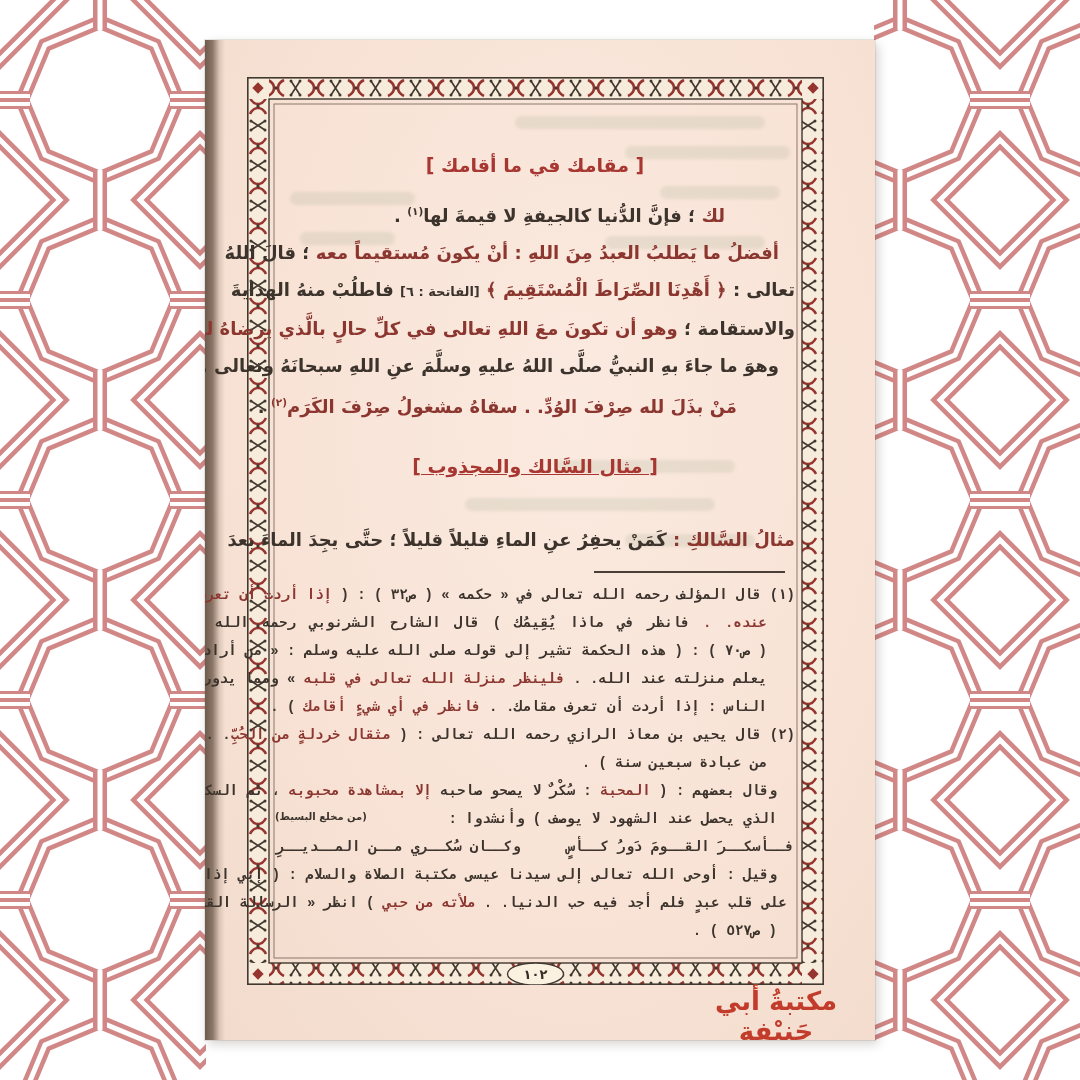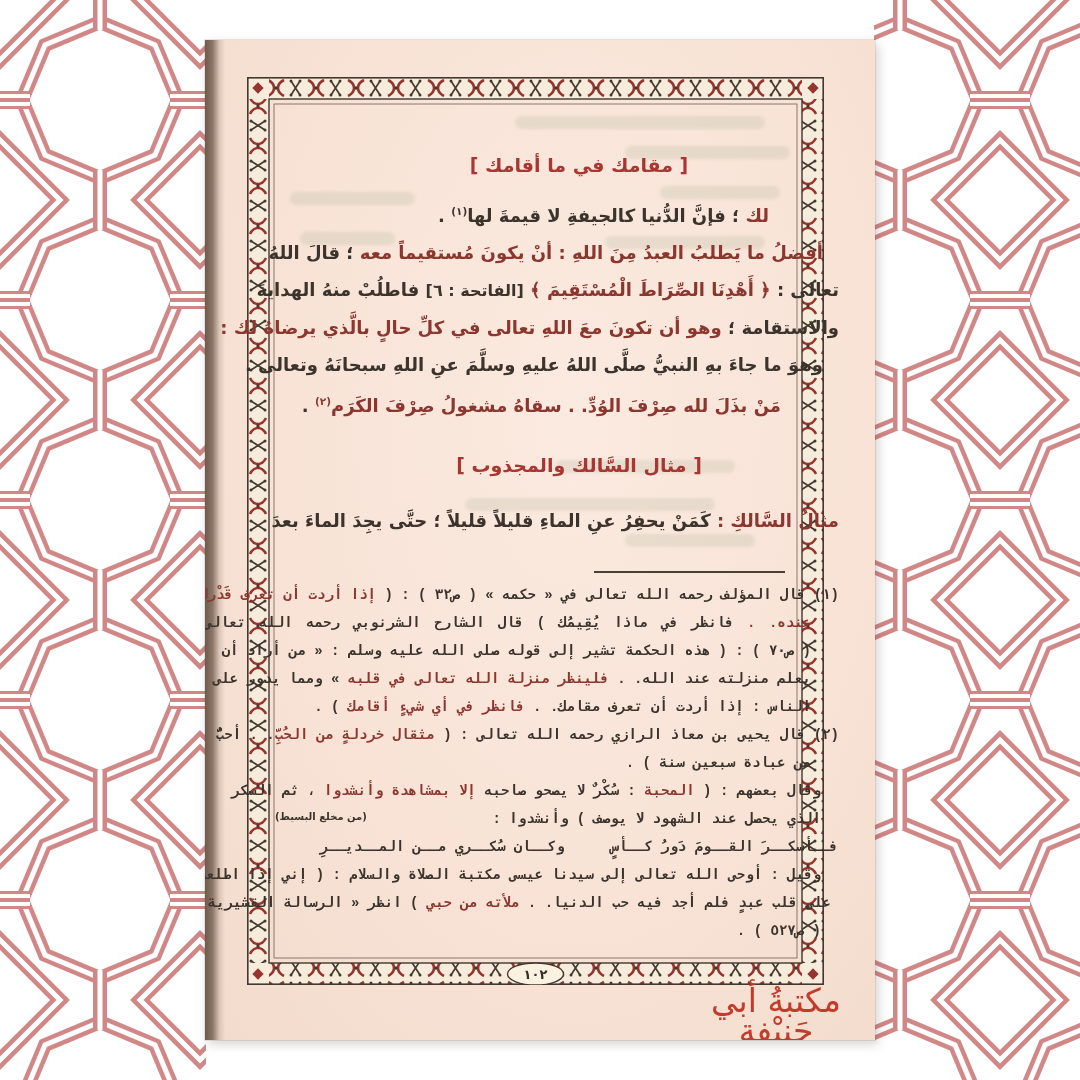--- a/index.html
+++ b/index.html
@@ -11,54 +11,54 @@
   .scan-page{position:absolute;left:205px;top:40px;width:670px;height:1000px;
      background:radial-gradient(ellipse at 55% 38%,#fbeae0 0%,#f8e3d6 55%,#f2dbcc 100%);
      box-shadow:0 0 0 1px rgba(90,70,55,.12), 3px 4px 10px rgba(70,50,40,.22);
      overflow:hidden;}
   .gutter{position:absolute;left:0;top:0;width:20px;height:100%;
      background:linear-gradient(90deg,#6d5b4d 0%,#8b7667 38%,rgba(170,148,132,.35) 72%,rgba(170,148,132,0) 100%);}
 
   .frame{position:absolute;left:42px;top:37px;}
 
   
-  .col{position:absolute;left:70px;width:520px;direction:rtl;padding-left:44px;}
+  .col{position:absolute;left:70px;width:520px;direction:rtl;}
   .main-col{top:112px;}
   .fn-col{top:541px;font-family:Liberation Mono, monospace;}
   .tline{white-space:nowrap;text-align:right;}
   .body{font-size:18px;line-height:37px;font-weight:bold;color:#3c332c;}
   .heading{font-size:19px;line-height:26px;font-weight:bold;text-align:center;
            color:#a83732;margin-bottom:15px;letter-spacing:.5px;}
-  .gap-before{margin-top:28px;margin-bottom:24px;}
+  .gap-before{margin-top:28px;margin-bottom:42px;text-decoration:underline;}
   .fnote{font-size:14px;line-height:28px;font-weight:bold;color:#3c332c;}
   .seg.red{color:#a83732;}
   .seg.dred{color:#8c3630;}
   .seg.blk{color:#3c332c;}
   .seg.sup{font-size:10.5px;vertical-align:7px;}
-  .seg.small{font-size:16px;}
+  .seg.small{font-size:13px;}
   .ind-sm{padding-right:16px;}
   .ind-lg{padding-right:70px;}
   .ind-xl{padding-right:58px;}
   .hang{padding-right:28px;}
   .ind1{padding-right:8px;}
   .ind2{padding-right:18px;}
   .wsp{word-spacing:5px;margin-left:20px;}
   .poetry{display:flex;justify-content:center;gap:46px;}
   .fn-sep{position:absolute;top:531px;left:389px;width:191px;height:2px;
           background:#4a4038;}
   .meter-note{position:absolute;left:70px;top:771px;font-size:10px;font-weight:bold;
           color:#3c332c;direction:rtl;}
 
   
   .ghost{position:absolute;height:13px;border-radius:7px;
          background:rgba(141,160,128,.17);filter:blur(1.6px);}
 
   
   .logo{position:absolute;right:8px;top:946px;width:182px;text-align:center;}
-  .logo-ar{font-size:33px;font-weight:normal;color:#c23b2b;direction:rtl;line-height:30px;}
+  .logo-ar{font-size:26px;font-weight:bold;color:#c23b2b;direction:rtl;line-height:30px;}
 </style>
 </head>
 <body>
 
 <div id="canvas">
 
   <svg class="bg-pattern" width="1080" height="1080" viewBox="0 0 1080 1080" aria-hidden="true">
     <defs>
       <pattern id="geo" width="200" height="200" patternUnits="userSpaceOnUse">
         <rect width="200" height="200" fill="#ffffff"></rect>
@@ -156,21 +156,21 @@
     <div class="fn-sep"></div>
     <div class="meter-note">(من مخلع البسيط)</div>
     <div class="col fn-col" id="fn-col">
         <div class="tline fnote"><span class="seg blk">(١) قال المؤلف رحمه الله تعالى في « حكمه » ( ص٣٢ ) : ( </span><span class="seg dred">إذا أردت أن تعرف قَدْرك</span></div>
         <div class="tline fnote hang wsp"><span class="seg dred">عنده. .</span><span class="seg blk"> فانظر في ماذا يُقِيمُك ) قال الشارح الشرنوبي رحمه الله تعالى</span></div>
         <div class="tline fnote hang"><span class="seg blk">( ص٧٠ ) : ( هذه الحكمة تشير إلى قوله صلى الله عليه وسلم : « من أراد أن</span></div>
         <div class="tline fnote hang"><span class="seg blk">يعلم منزلته عند الله. . </span><span class="seg dred">فلينظر منزلة الله تعالى في قلبه</span><span class="seg blk"> » ومما يدور على ألسنة</span></div>
         <div class="tline fnote hang"><span class="seg blk">الناس : إذا أردت أن تعرف مقامك. . </span><span class="seg dred">فانظر في أي شيءٍ أقامك</span><span class="seg blk"> ) .</span></div>
         <div class="tline fnote"><span class="seg blk">(٢) قال يحيى بن معاذ الرازي رحمه الله تعالى : ( </span><span class="seg dred">مثقال خردلةٍ من الحُبِّ</span><span class="seg blk">. . أحبُّ إليَّ</span></div>
         <div class="tline fnote hang"><span class="seg blk">من عبادة سبعين سنة ) .</span></div>
-        <div class="tline fnote ind2"><span class="seg blk">وقال بعضهم : ( </span><span class="seg dred">المحبة</span><span class="seg blk"> : سُكْرٌ لا يصحو صاحبه </span><span class="seg dred">إلا بمشاهدة وأنشدوا</span><span class="seg blk"> ، ثم السكر</span></div>
+        <div class="tline fnote ind2"><span class="seg blk">وقال بعضهم : ( </span><span class="seg dred">المحبة</span><span class="seg blk"> : سُكْرٌ لا يصحو صاحبه </span><span class="seg dred">إلا بمشاهدة محبوبه</span><span class="seg blk"> ، ثم السكر</span></div>
         <div class="tline fnote ind2"><span class="seg blk">الذي يحصل عند الشهود لا يوصف ) وأنشدوا :</span></div>
         <div class="tline fnote poetry">
           <span class="seg blk">فــأسكــرَ القــومَ دَورُ كــأسٍ</span>
           <span class="seg blk">وكــان سُكــري مــن المــديــرِ</span>
         </div>
         <div class="tline fnote ind2"><span class="seg blk">وقيل : أوحى الله تعالى إلى سيدنا عيسى مكتبة الصلاة والسلام : ( إني إذا اطلعتُ</span></div>
         <div class="tline fnote ind1"><span class="seg blk">على قلب عبدٍ فلم أجد فيه حب الدنيا. . </span><span class="seg dred">ملأته من حبي</span><span class="seg blk"> ) انظر « الرسالة القشيرية »</span></div>
         <div class="tline fnote ind2"><span class="seg blk">( ص٥٢٧ ) .</span></div>
       </div>
 

